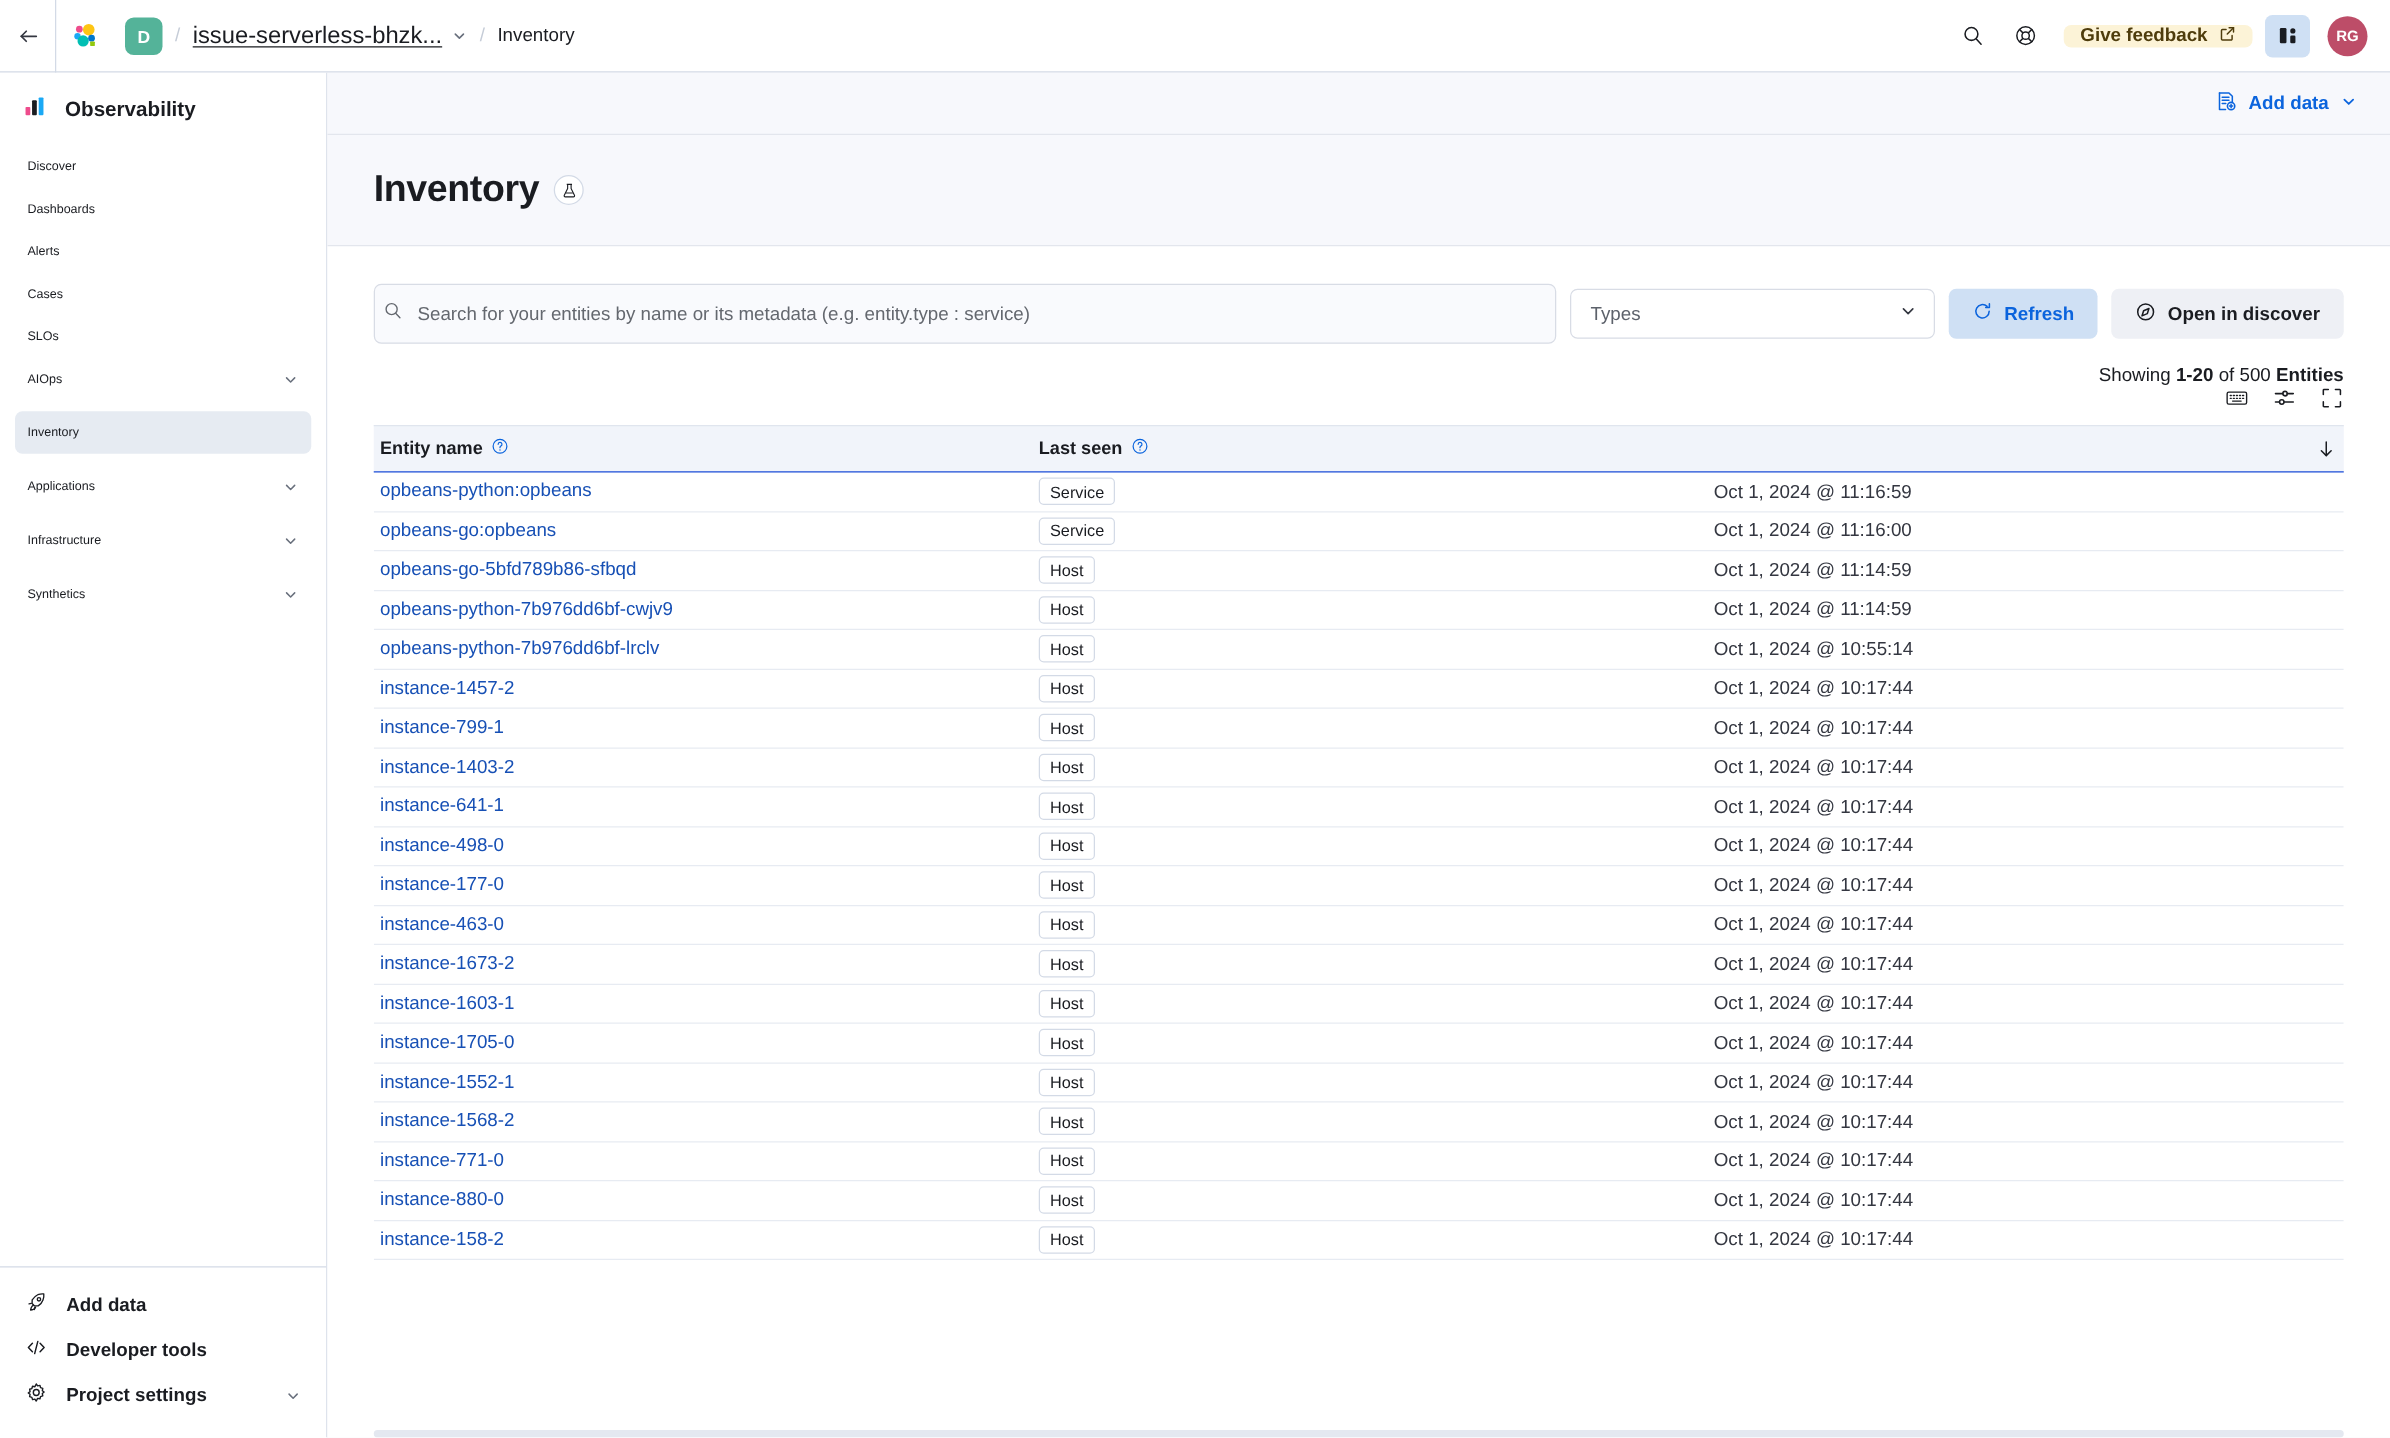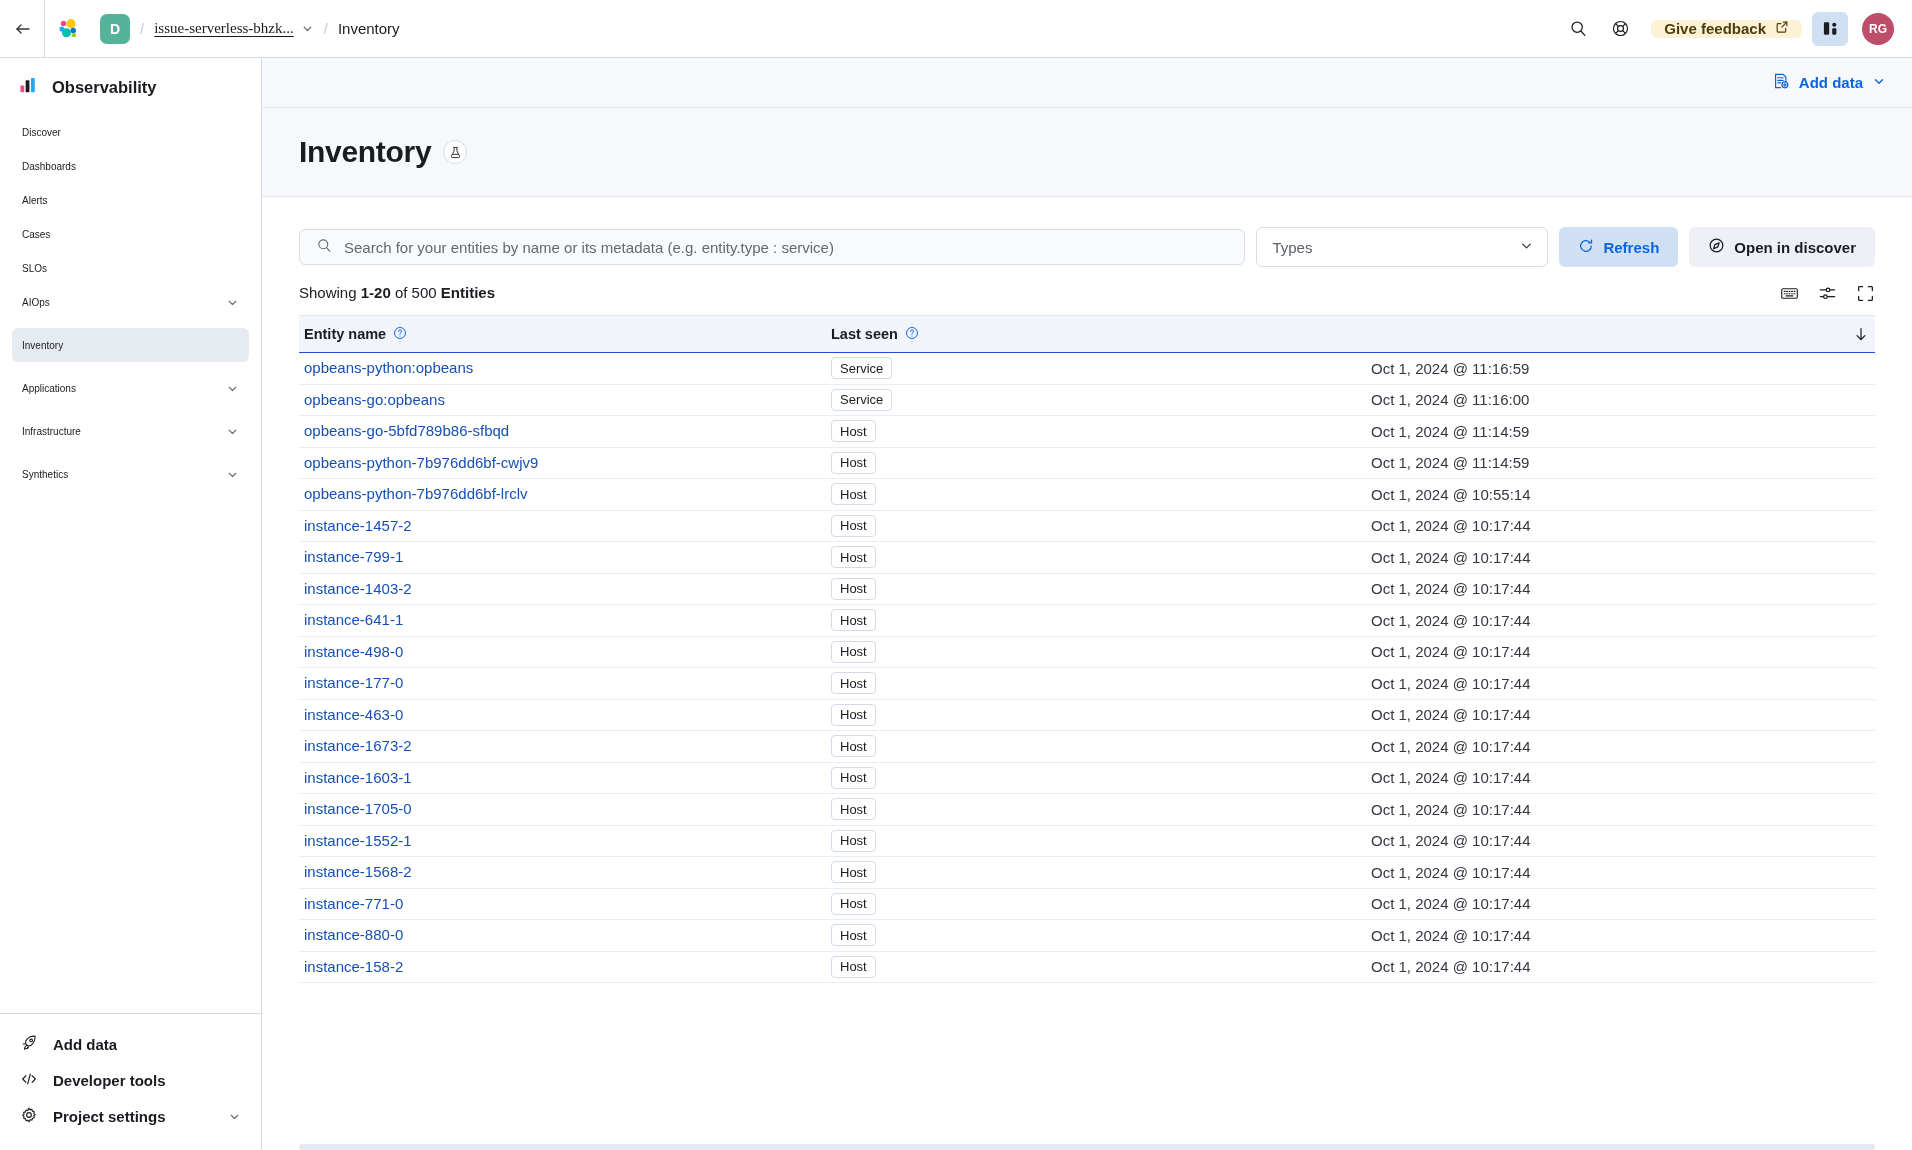--- a/index.html
+++ b/index.html
@@ -25,22 +25,22 @@
   .topbar-divider { width: 1px; height: 58px; background: #d3dae6; }
   .elastic-logo { width: 46px; height: 58px; display: flex; align-items: center; justify-content: center; }
   .space-avatar {
     width: 30px; height: 30px; border-radius: 7px; background: #54b399;
     color: #fff; font-size: 14px; font-weight: 700;
     display: flex; align-items: center; justify-content: center;
     margin-left: 9px; cursor: pointer;
   }
   .bc-sep { color: #c5ccd7; font-size: 15px; margin: 0 10px; }
   .bc-link {
-    color: #1a1c21; font-size: 15px; text-decoration: underline;
-    text-underline-offset: 3px; cursor: pointer; white-space: nowrap; font-family: Liberation Serif, serif;
+    color: #1a1c21; font-size: 19px; text-decoration: underline;
+    text-underline-offset: 3px; cursor: pointer; white-space: nowrap;
   }
   .bc-current { color: #1a1c21; font-size: 15px; white-space: nowrap; }
   .bc-chevron { margin-left: 7px; color: #69707d; display: inline-flex; }
   .spacer { flex: 1; }
   .icon-btn {
     width: 34px; height: 34px; display: flex; align-items: center; justify-content: center;
     color: #1a1c21; cursor: pointer; margin-left: 8px; border-radius: 6px;
   }
   .feedback-btn {
     background: #fcf3d7; color: #4e3c0c; font-size: 15px; font-weight: 600;
@@ -113,23 +113,23 @@
     width: 24px; height: 24px; border-radius: 50%; border: 1px solid #d3dae6;
     display: flex; align-items: center; justify-content: center; background: #fff;
   }
   .content-panel {
     flex: 1; background: #fff; border-top: 1px solid #e3e6ed;
     padding: 30px 37px 0 37px; min-height: 0;
     display: flex; flex-direction: column;
   }
   .controls-row { display: flex; gap: 11px; align-items: center; }
   .search-box {
-    flex: 1; height: 36px; border: 1px solid #d8dce5; border-radius: 6px;
+    flex: 1; height: 48px; border: 1px solid #d8dce5; border-radius: 6px;
     background: #f9fafd; display: flex; align-items: center; gap: 11px;
-    padding: 0 16px;
+    padding: 0 6px;
   }
   .search-box input {
     flex: 1; border: none; outline: none; background: transparent;
     font-size: 15px; color: #1a1c21; font-family: "Liberation Sans", sans-serif;
   }
   .search-box input::placeholder { color: #64686f; }
   .types-select {
     width: 292px; height: 40px; border: 1px solid #d8dce5; border-radius: 6px;
     background: #fff; display: flex; align-items: center; justify-content: space-between;
     padding: 0 13px 0 15px; cursor: pointer;
@@ -141,22 +141,23 @@
     color: #0b64dd; font-size: 15px; font-weight: 600; cursor: pointer;
     font-family: "Liberation Sans", sans-serif;
   }
   .discover-btn {
     height: 40px; background: #eef0f5; border: none; border-radius: 6px;
     padding: 0 19px; display: flex; align-items: center; gap: 9px;
     color: #1a1c21; font-size: 15px; font-weight: 600; cursor: pointer;
     font-family: "Liberation Sans", sans-serif;
   }
   .count-row {
-    display: flex; align-items: flex-start; justify-content: space-between;
+    display: flex; align-items: flex-end; justify-content: space-between;
     padding: 17px 0 12px 0;
+    flex-direction: column;
   }
   .count-text { font-size: 15px; color: #1a1c21; }
   .count-text b { font-weight: 700; }
   .grid-tools { display: flex; align-items: center; gap: 19px; }
   .grid-tool { cursor: pointer; color: #1a1c21; display: inline-flex; }
 
   
   .table-wrap { flex: 1; min-height: 0; display: flex; flex-direction: column; }
   .thead {
     display: flex; align-items: center; height: 38px;

